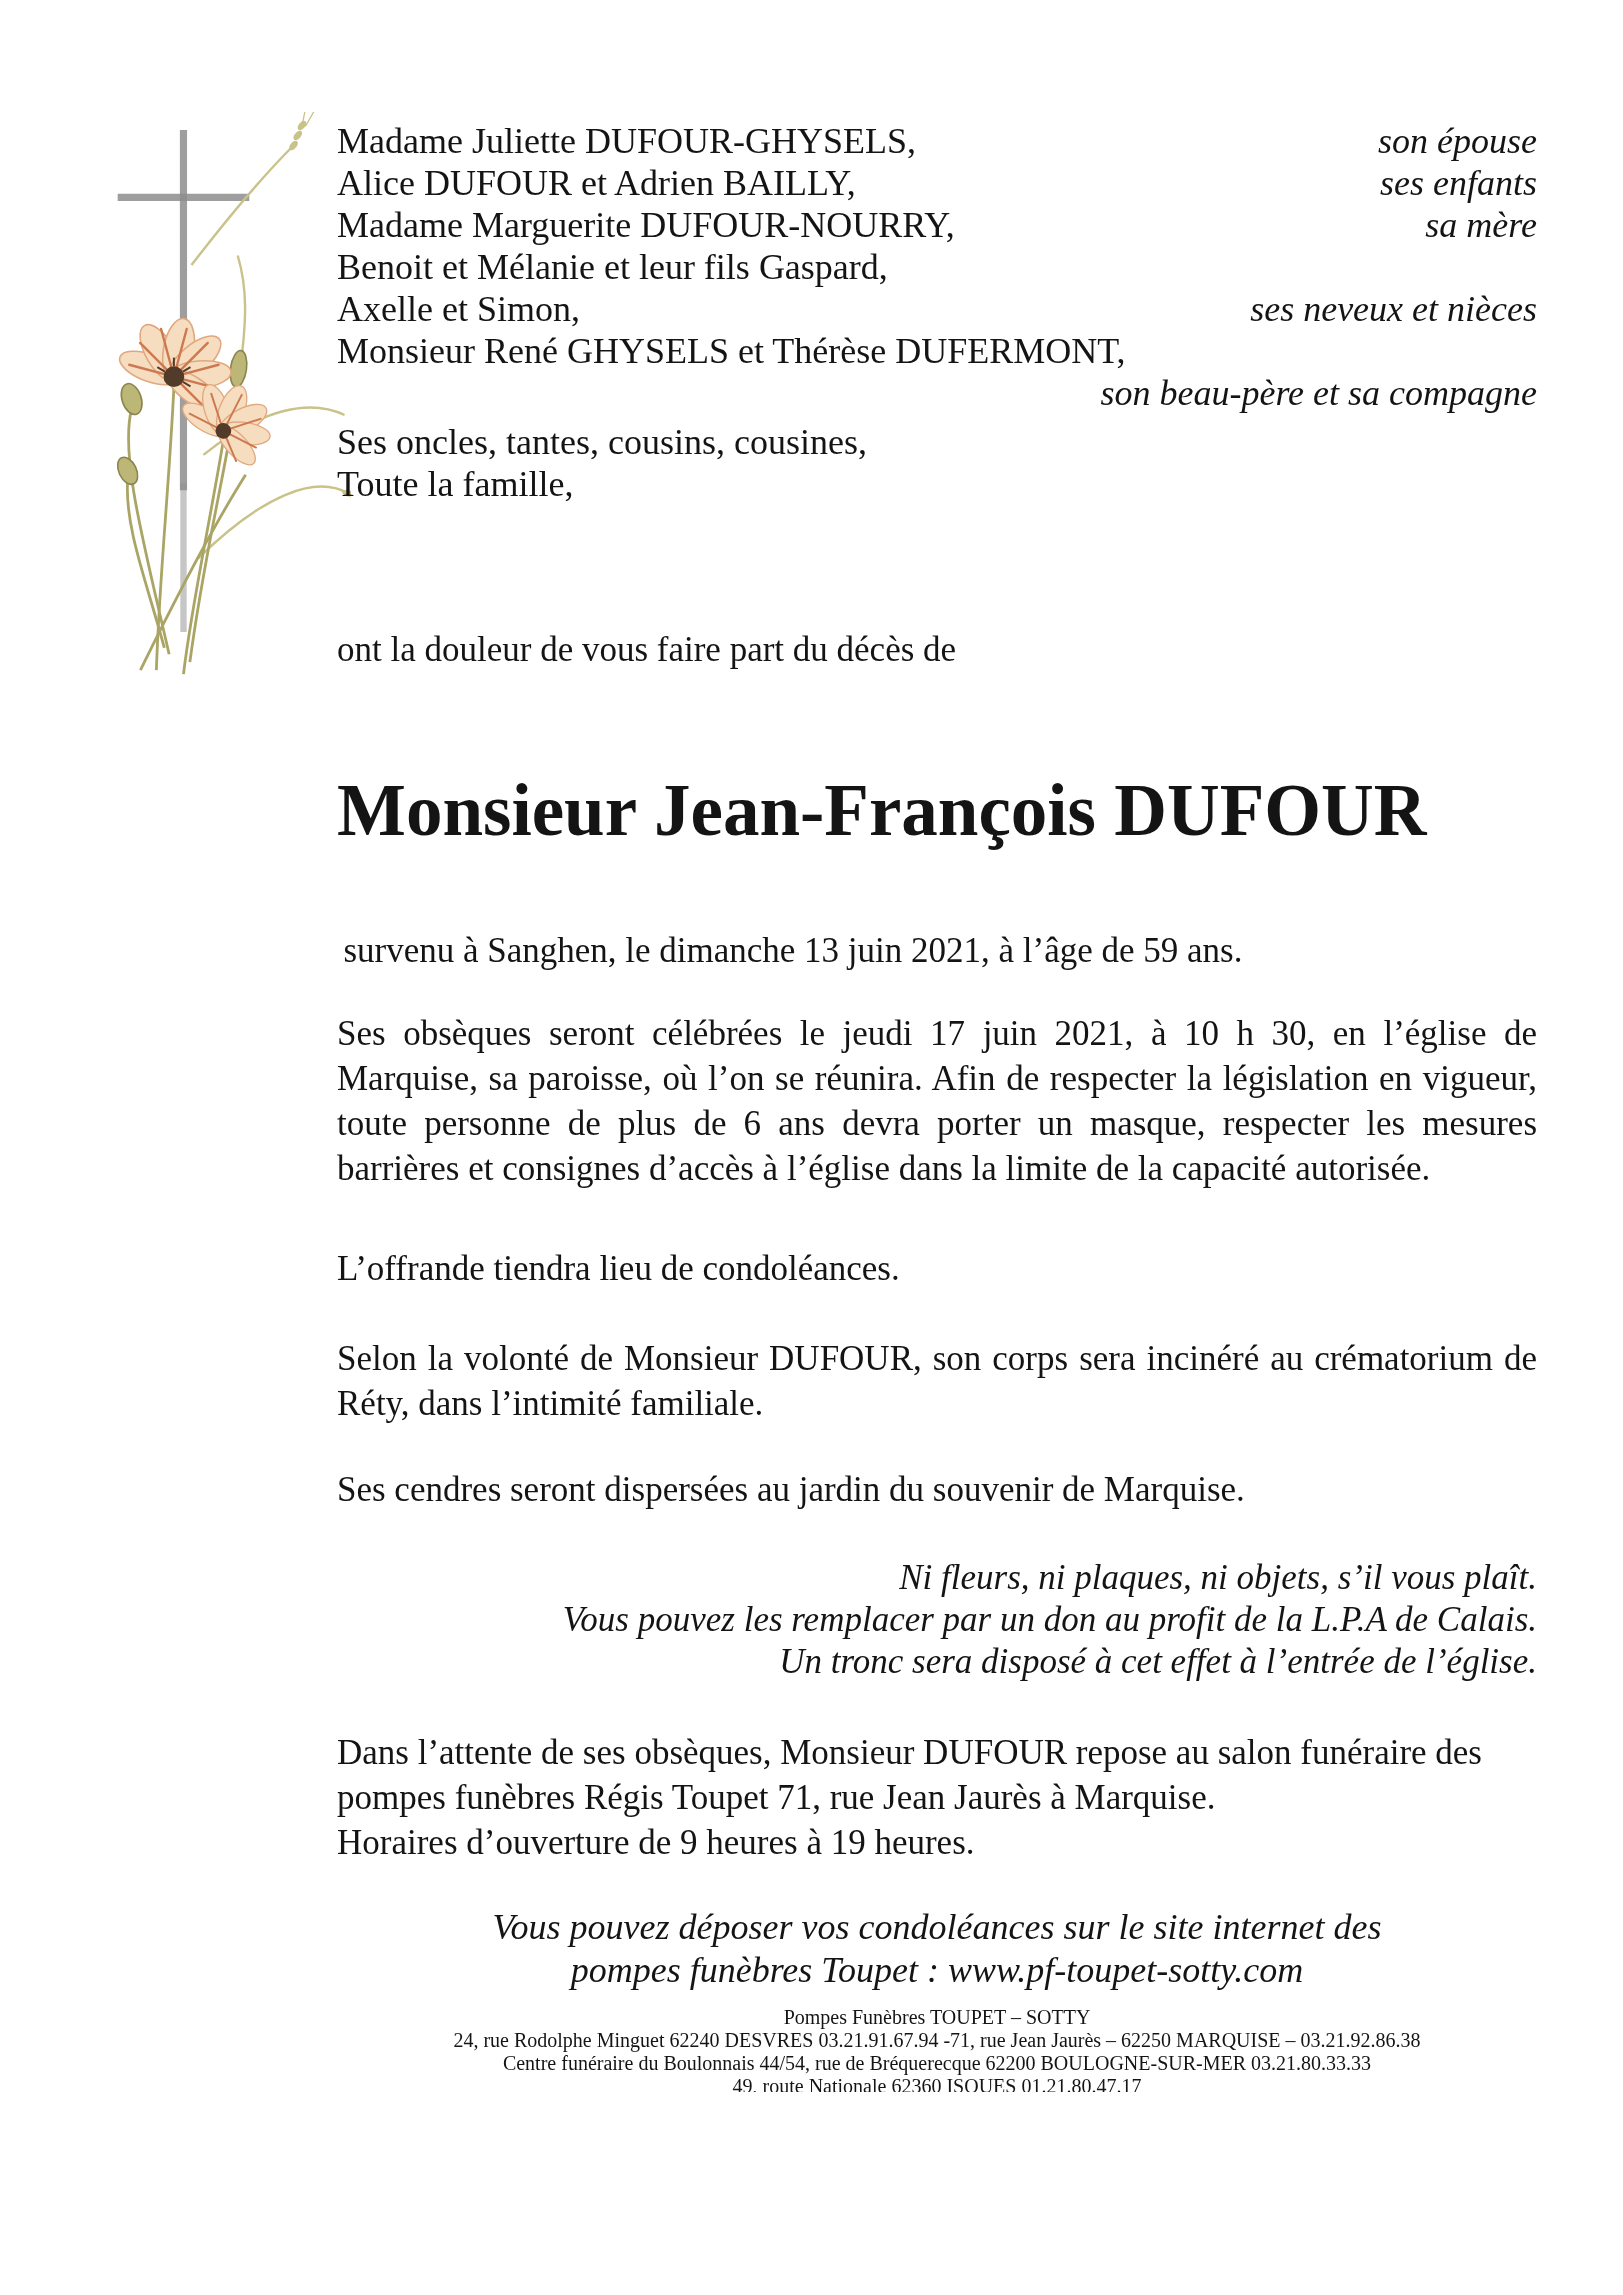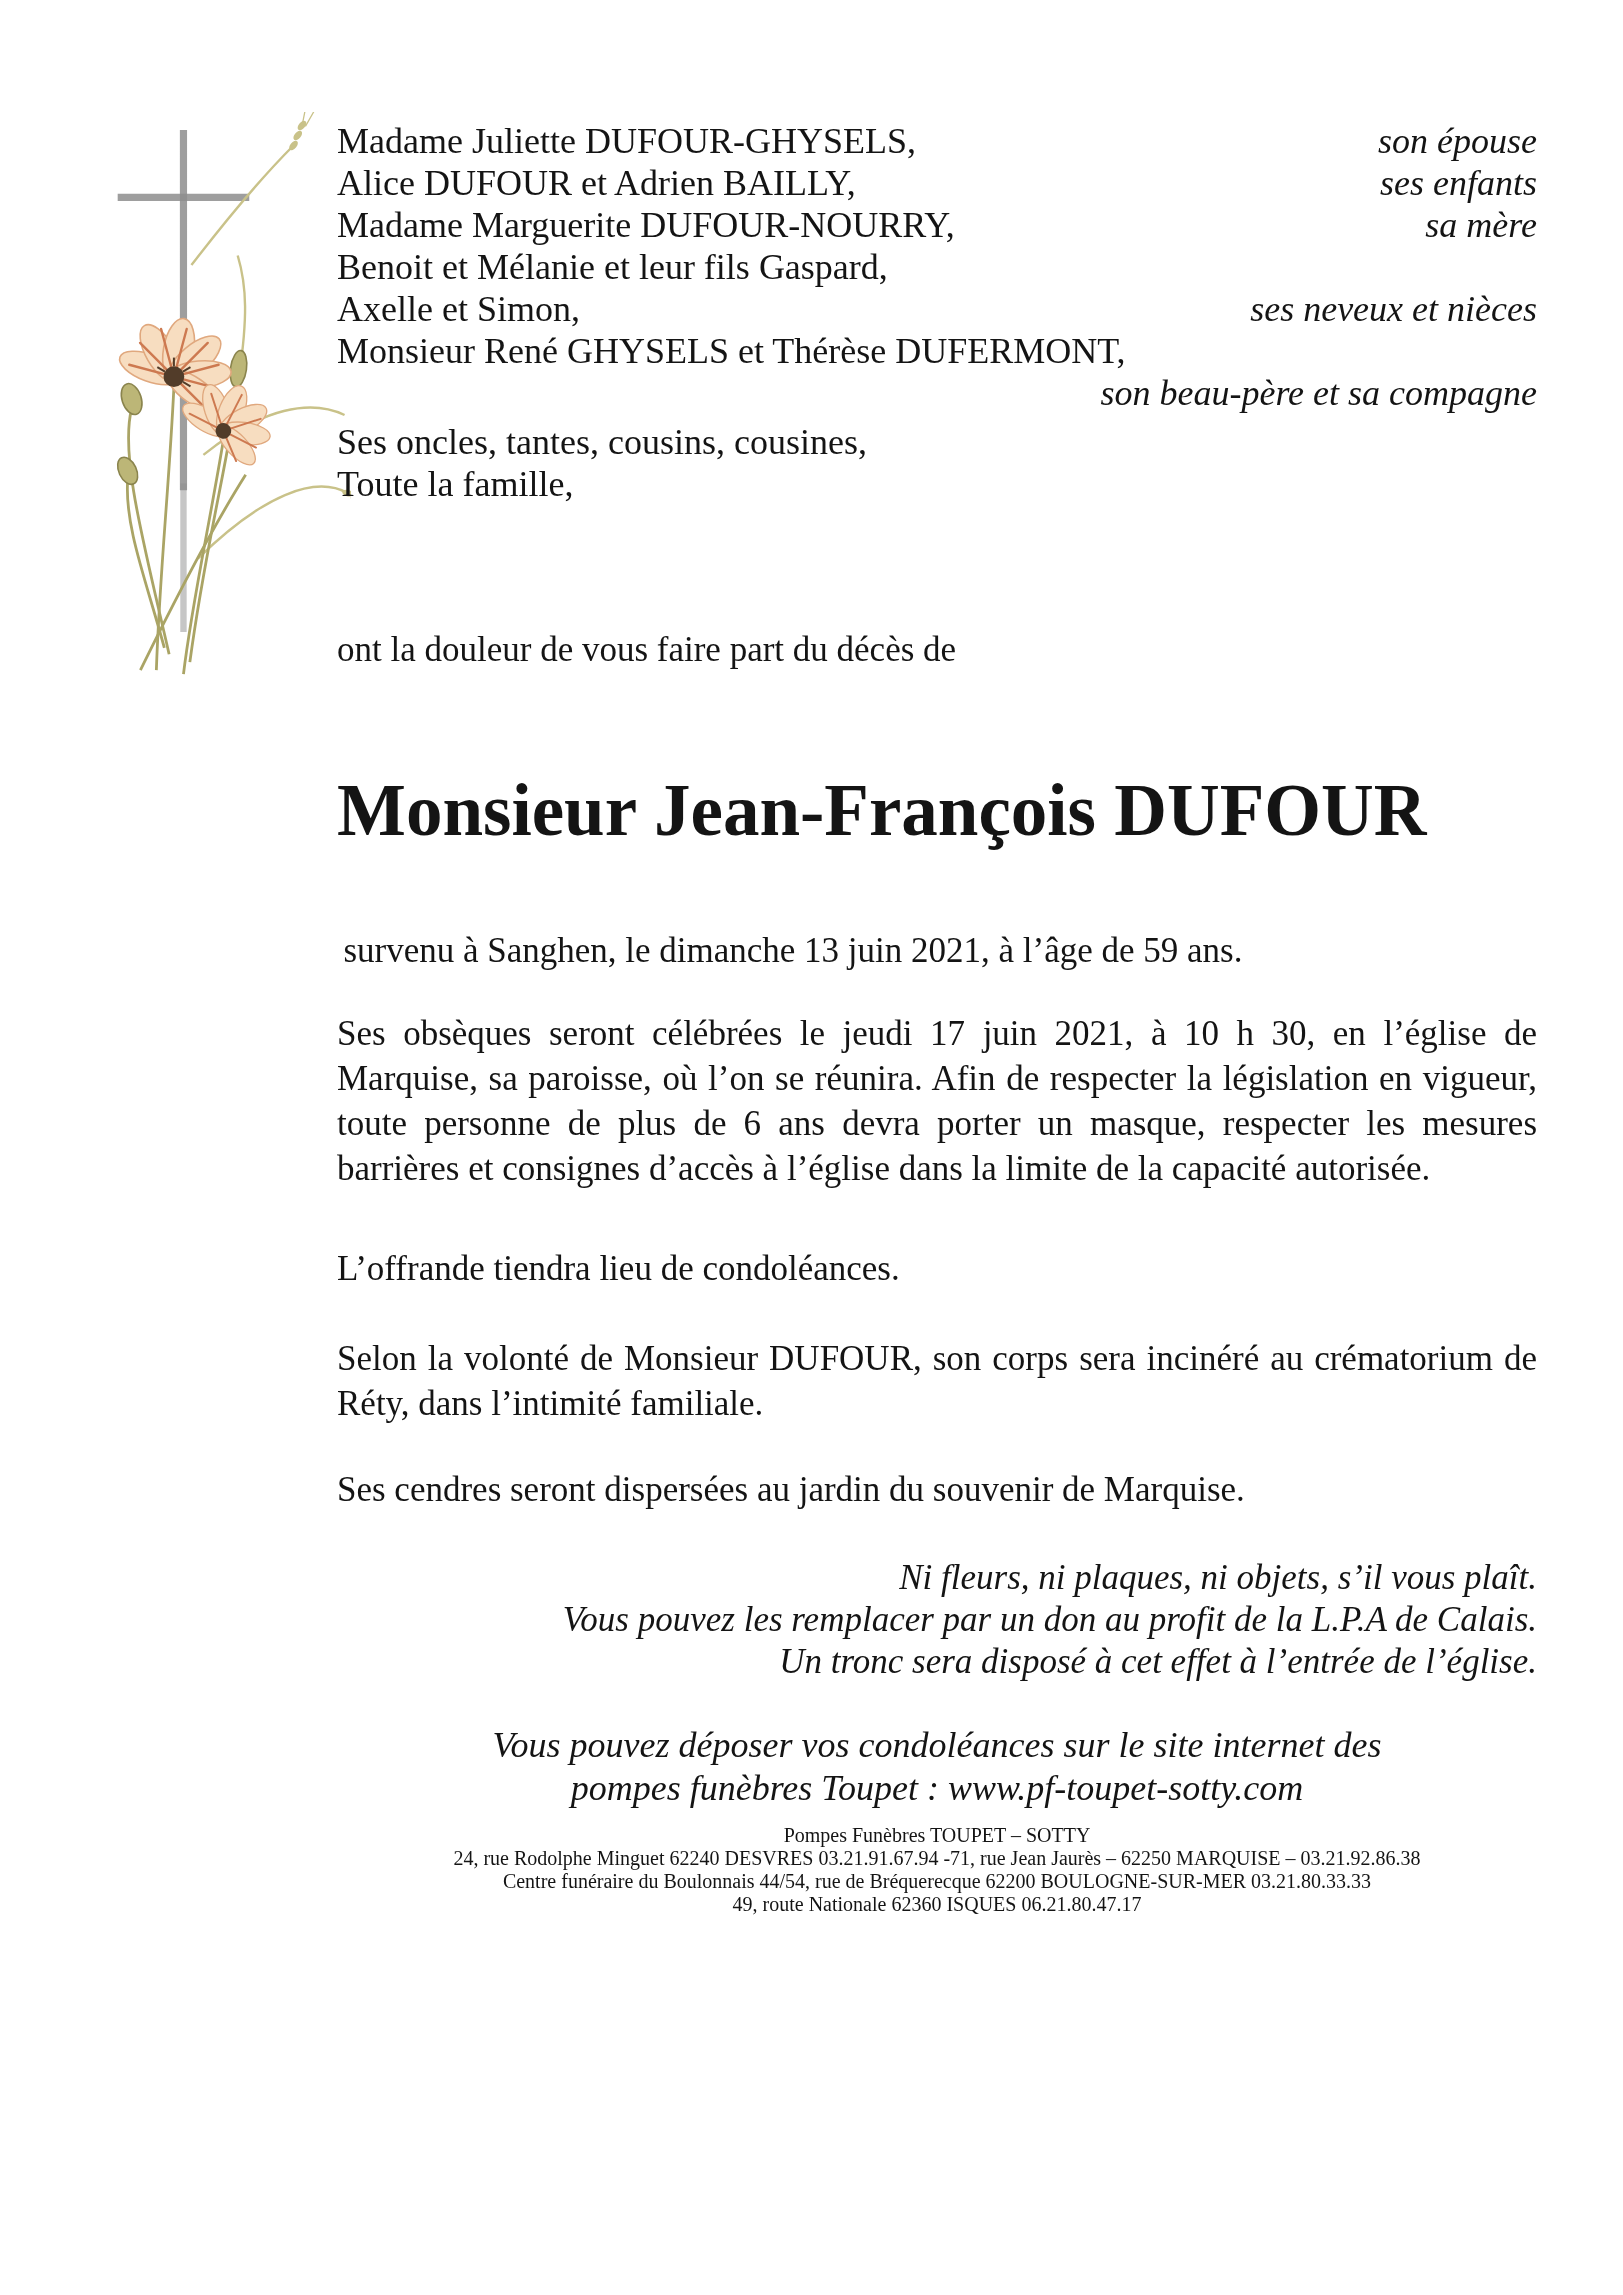--- a/index.html
+++ b/index.html
@@ -181,28 +181,32 @@
     <p class="para p-cremation">Selon la volonté de Monsieur DUFOUR, son corps sera incinéré au crématorium de Réty, dans l’intimité familiale.</p>
 
     <p class="para p-cendres">Ses cendres seront dispersées au jardin du souvenir de Marquise.</p>
 
     <div class="fleurs">
       <p>Ni fleurs, ni plaques, ni objets, s’il vous plaît.</p>
       <p>Vous pouvez les remplacer par un don au profit de la L.P.A de Calais.</p>
       <p>Un tronc sera disposé à cet effet à l’entrée de l’église.</p>
     </div>
 
+    <div class="repose">
+      <p>Dans l’attente de ses obsèques, Monsieur DUFOUR repose au salon funéraire des pompes funèbres Régis Toupet 71, rue Jean Jaurès à Marquise.</p>
+      <p>Horaires d’ouverture de 9 heures à 19 heures.</p>
+    </div>
 
     <div class="condoleances">
       <p>Vous pouvez déposer vos condoléances sur le site internet des</p>
       <p>pompes funèbres Toupet : www.pf-toupet-sotty.com</p>
     </div>
 
     <footer class="foot">
       <p>Pompes Funèbres TOUPET – SOTTY</p>
       <p>24, rue Rodolphe Minguet  62240 DESVRES  03.21.91.67.94 -71, rue Jean Jaurès – 62250 MARQUISE – 03.21.92.86.38</p>
       <p>Centre funéraire du Boulonnais 44/54, rue de Bréquerecque 62200 BOULOGNE-SUR-MER 03.21.80.33.33</p>
-      <p>49, route Nationale 62360 ISQUES 06.21.80.47.17</p>
+      <p>49, route Nationale 62360 ISQUES 01.21.80.47.17</p>
     </footer>
 
   </main>
 </div>
 
 
 </body></html>

